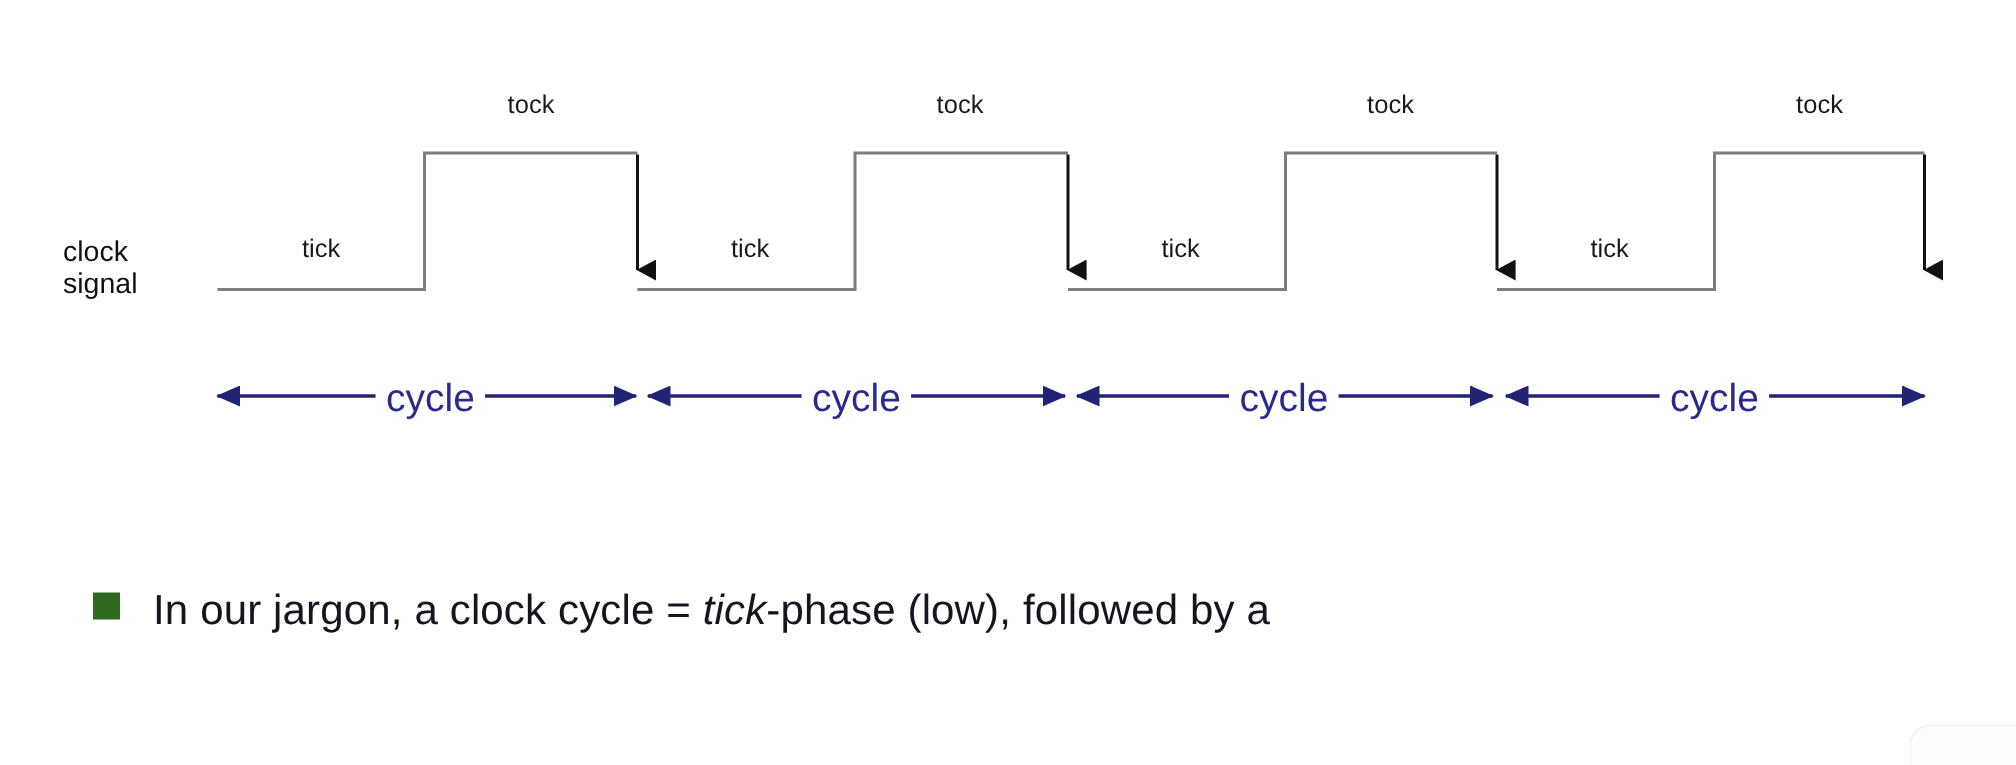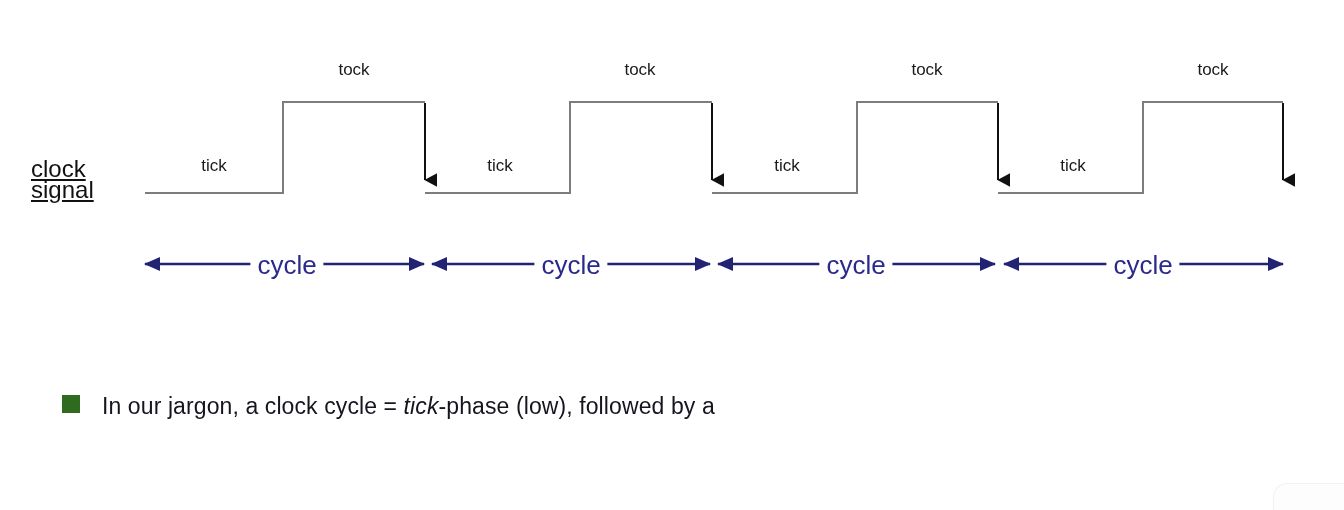--- a/index.html
+++ b/index.html
@@ -27,30 +27,29 @@
     position: absolute;
     left: 0;
     top: 0;
     width: 1344px;
     height: 320px;
   }
 
   
   .signal-caption {
     position: absolute;
-    left: 31px;
+    left: 42px;
     top: 158px;
     width: 100px;
     text-align: left;
     font-family: "Liberation Sans", sans-serif;
-    font-size: 24px;
+    font-size: 19px;
     line-height: 21px;
     color: #111111;
     white-space: pre-line;
-    text-decoration: underline;
   }
 
   
   .phase-label {
     position: absolute;
     font-family: "Liberation Sans", sans-serif;
     font-size: 17px;
     color: #1a1a1a;
     transform: translateX(-50%);
     white-space: nowrap;
@@ -85,21 +84,21 @@
   .bullet-square {
     width: 18px;
     height: 18px;
     background: #2f6b1f;
     margin-top: 7px;
     margin-right: 22px;
     flex: 0 0 auto;
   }
   .bullet-text {
     font-family: "Liberation Sans", sans-serif;
-    font-size: 23px;
+    font-size: 28px;
     line-height: 37px;
     color: #15151f;
     letter-spacing: 0.1px;
   }
   .bullet-text .line1 { display: block; text-align: left; }
   .bullet-text .line2 { display: block; text-align: center; }
   .bullet-text i {
     font-style: italic;
   }
 

